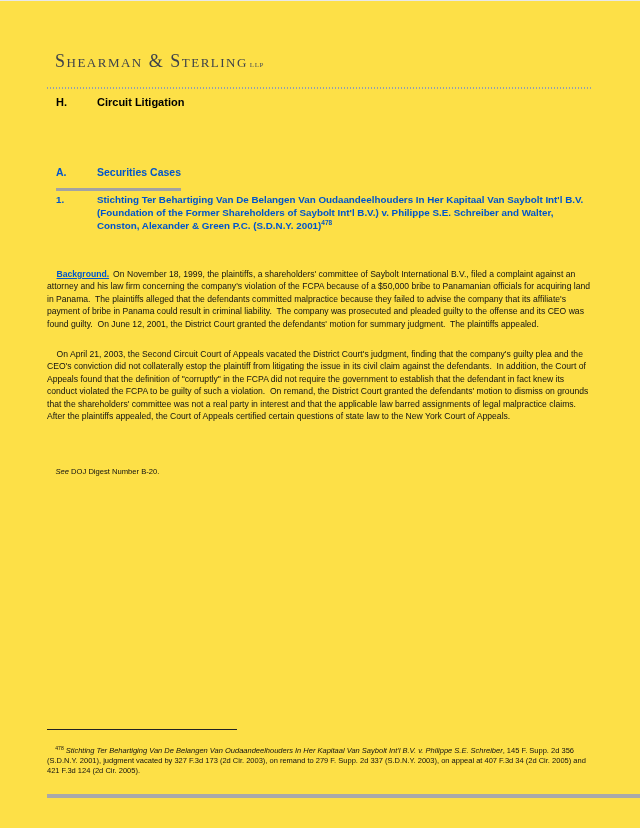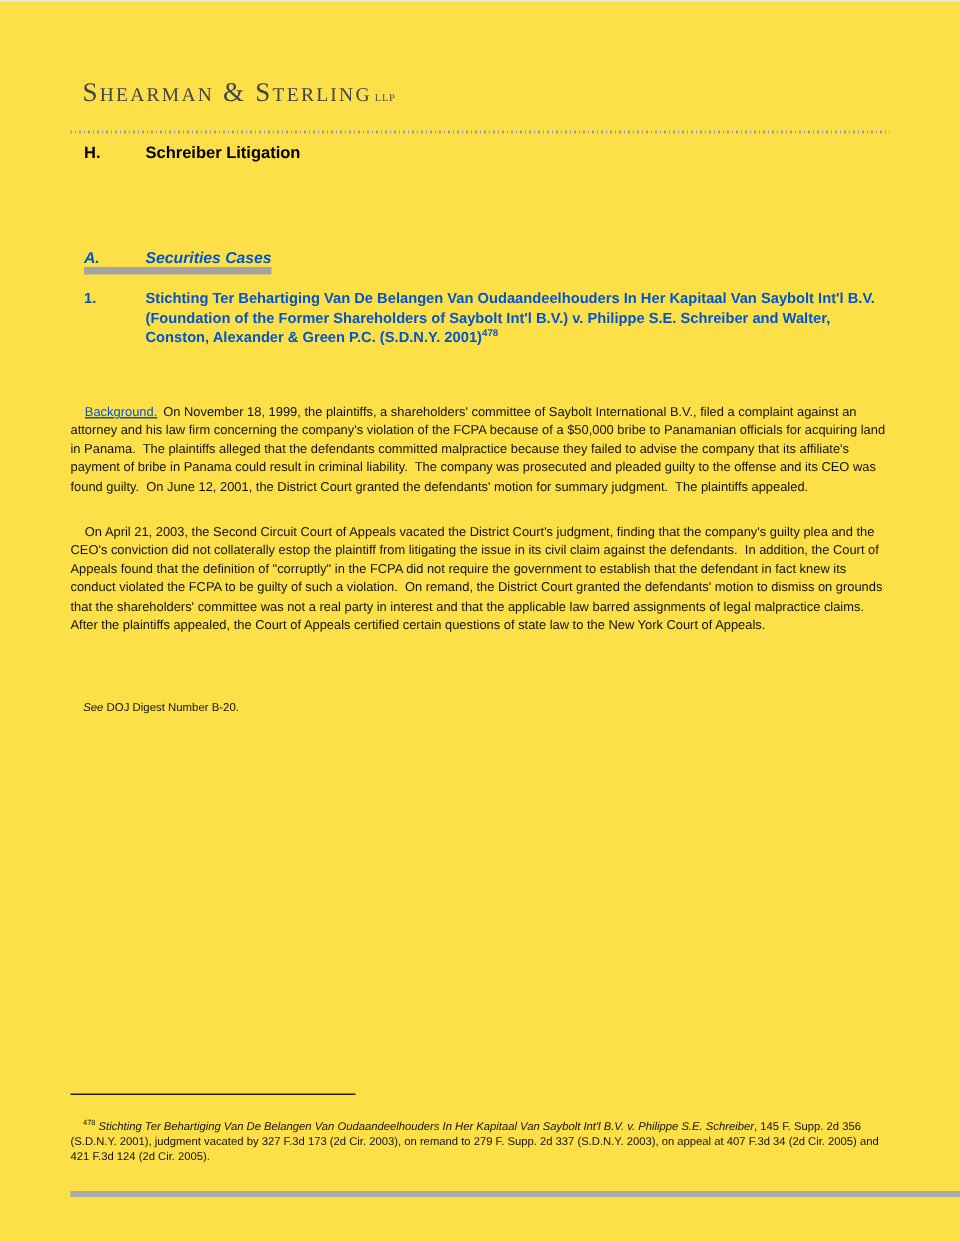--- a/index.html
+++ b/index.html
@@ -21,39 +21,39 @@
   }
   .header-rule {
     position:absolute; left:47px; top:86px; width:546px; height:2px;
     background:repeating-linear-gradient(90deg,#93a0ad 0 1px,transparent 1px 3px);
   }
   
   .h-row { position:absolute; left:56px; white-space:nowrap; }
   .num-col { display:inline-block; width:41px; }
   .h1 { top:95px; font-size:11px; font-weight:bold; color:#000; }
   .h2 { top:165px; font-size:10.5px; font-weight:bold; color:#0055cc; }
-  .h2 .uline { display:inline-block; border-bottom:5px solid #a3a3a3; padding-bottom:0;font-style:italic; }
+  .h2 .uline { display:inline-block; border-bottom:3px solid #a3a3a3; padding-bottom:10px; }
   .case-head {
     position:absolute; left:56px; top:192px; display:flex;
     font-size:9.8px; font-weight:bold; color:#0055cc; line-height:13px;
   }
   .case-head .num-col { flex:0 0 41px; }
   .case-head .case-title { width:497px; }
   sup.fnref { font-size:6.5px; vertical-align:super; line-height:0; }
   
   .para {
     position:absolute; left:47px; width:547px;
     font-size:8.6px; line-height:12.4px; color:#111;
     white-space:pre-wrap;
   }
   .p1 { top:246px; }
   .p2 { top:326px; }
   .p3 { top:421px; }
   .blue-label {
-    color:#0055cc; font-weight:normal; text-decoration:underline;
+    color:#0055cc; font-weight:bold; text-decoration:underline;
     margin-right:4px;
   }
   .see-note { position:absolute; left:47px; top:457px; font-size:7.6px; color:#111; white-space:pre-wrap; }
   .ital { font-style:italic; }
   
   .fn-rule { position:absolute; left:47px; top:728px; width:190px; height:0; border-top:1px solid #222; }
   .footnote {
     position:absolute; left:47px; top:735px; width:547px;
     font-size:7.5px; line-height:10px; color:#111; white-space:pre-wrap;
   }
@@ -66,21 +66,21 @@
 
 <div class="page">
 
   <div class="logo">
     <span>Shearman &amp; Sterling</span><span class="llp">LLP</span>
   </div>
 
   <div class="header-rule"></div>
 
   <div class="h-row h1">
-    <span class="num-col">H.</span><span>Schreiber Litigation</span>
+    <span class="num-col">H.</span><span>Circuit Litigation</span>
   </div>
 
   <div class="h-row h2">
     <span class="uline"><span class="num-col">A.</span><span>Securities Cases</span></span>
   </div>
 
   <div class="case-head">
     <span class="num-col">1.</span>
     <span class="case-title"><span>Stichting Ter Behartiging Van De Belangen Van Oudaandeelhouders In Her Kapitaal Van Saybolt Int'l B.V. (Foundation of the Former Shareholders of Saybolt Int'l B.V.) v. Philippe S.E. Schreiber and Walter, Conston, Alexander &amp; Green P.C. (S.D.N.Y. 2001)</span><sup class="fnref">478</sup></span>
   </div>

